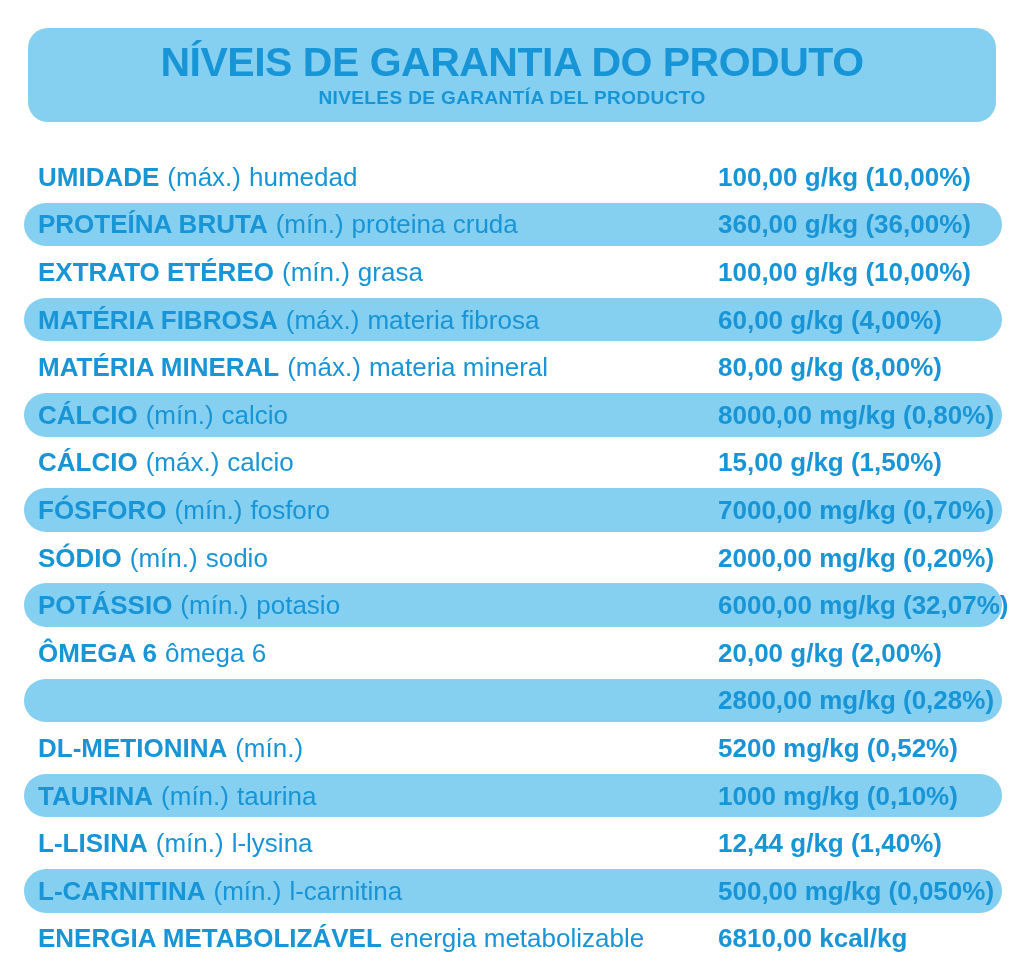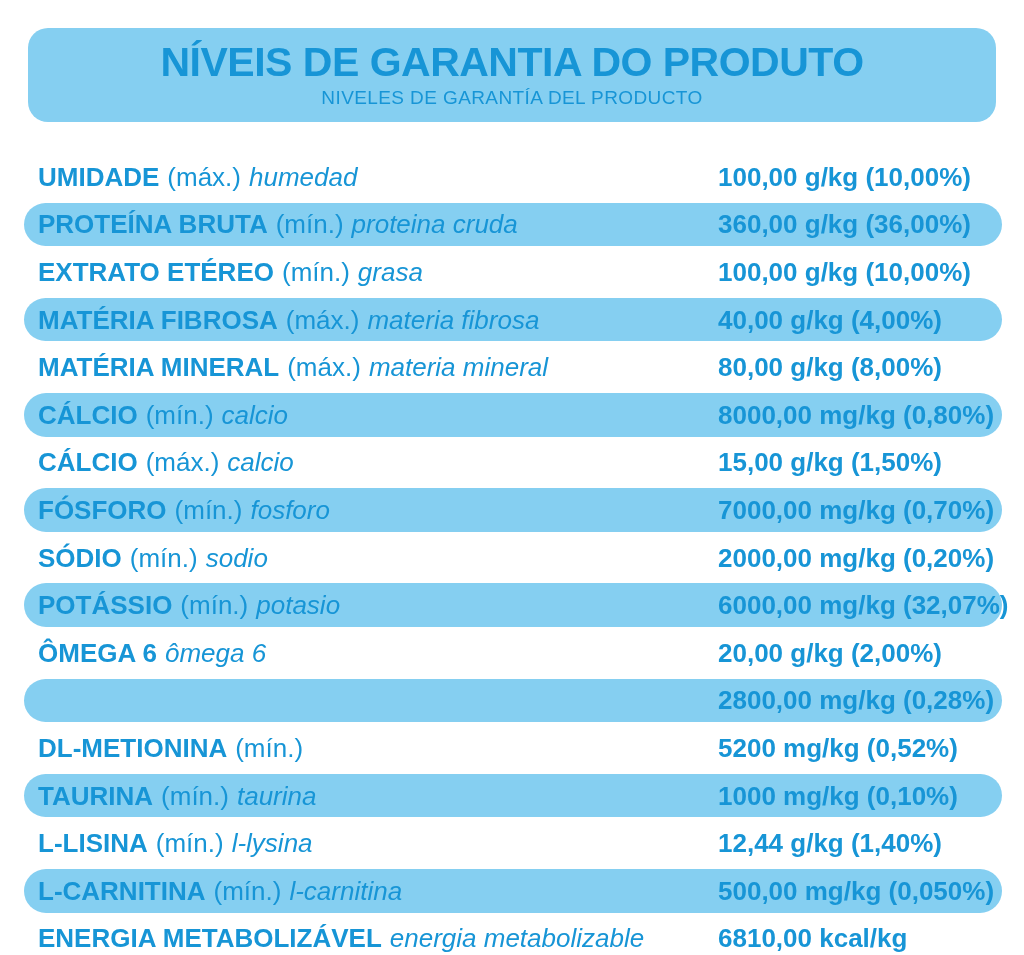--- a/index.html
+++ b/index.html
@@ -24,21 +24,21 @@
   }
   .title{
     font-size:41px;
     font-weight:bold;
     letter-spacing:-0.5px;
     line-height:1.05;
     white-space:nowrap;
   }
   .subtitle{
     font-size:19px;
-    font-weight:normal;
+    font-weight:bold;
     letter-spacing:0.4px;
     margin-top:3px;
     white-space:nowrap;
   }
   .rows{
     position:absolute;
     top:153px;left:0;right:0;
   }
   .row{
     position:relative;
@@ -57,21 +57,21 @@
     left:38px;top:50%;
     transform:translateY(-50%);
     display:flex;
     align-items:baseline;
     gap:8px;
     font-size:26px;
     white-space:nowrap;
   }
   .nm{font-weight:bold;}
   .ql{font-weight:normal;}
-  .tr{font-style:italic;font-weight:normal;}
+  .tr{font-weight:normal;}
   .val{
     position:absolute;
     left:718px;top:50%;
     transform:translateY(-50%);
     font-size:26px;
     font-weight:bold;
     white-space:nowrap;
   }
 </style>
 </head>
@@ -110,21 +110,21 @@
     </div>
     <div class="val">100,00 g/kg (10,00%)</div>
   </div>
     <div class="row hl">
     <div class="pill"></div>
     <div class="label">
       <span class="nm">MATÉRIA FIBROSA</span>
       <span class="ql">(máx.)</span>
       <span class="tr">materia fibrosa</span>
     </div>
-    <div class="val">40,00 g/kg (4,00%)</div>
+    <div class="val">60,00 g/kg (4,00%)</div>
   </div>
     <div class="row">
 
     <div class="label">
       <span class="nm">MATÉRIA MINERAL</span>
       <span class="ql">(máx.)</span>
       <span class="tr">materia mineral</span>
     </div>
     <div class="val">80,00 g/kg (8,00%)</div>
   </div>

